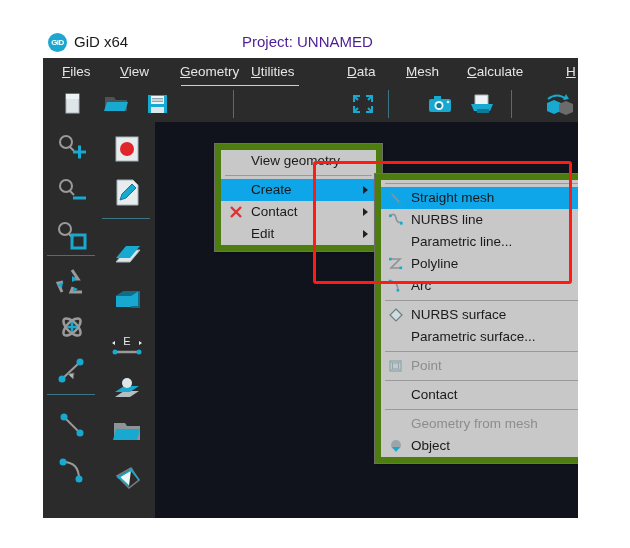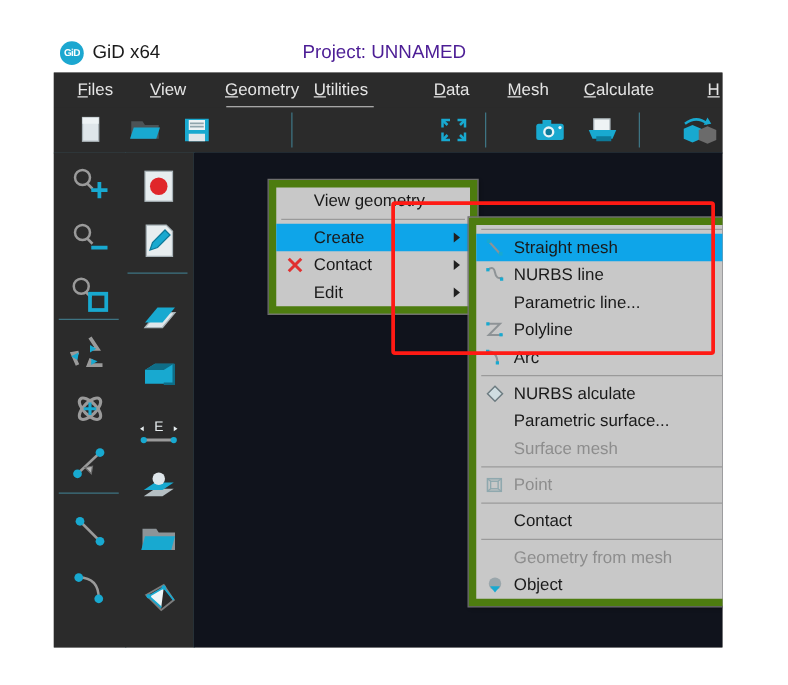--- a/index.html
+++ b/index.html
@@ -359,31 +359,28 @@
     </div>
 
     <div class="msep"></div>
 
     <div class="mrow">
       <span class="micon">
         <svg width="18" height="16" viewBox="0 0 18 16">
             <path d="M9 2l6 6-6 6-6-6z" fill="#cfdde1" stroke="#6e7d82" stroke-width="1.2"></path>
           </svg>
       </span>
-      <span>NURBS alculate</span>
+      <span>NURBS surface</span>
       <span class="arrow"></span>
     </div>
 
     <div class="mrow">
       <span>Parametric surface...</span>
     </div>
 
-    <div class="mrow dis">
-      <span>Surface mesh</span>
-    </div>
 
     <div class="msep"></div>
 
     <div class="mrow dis">
       <span class="micon">
         <svg width="18" height="16" viewBox="0 0 18 16">
             <rect x="3" y="3" width="11" height="10" fill="none" stroke="#8fa8ae" stroke-width="1.3"></rect>
             <rect x="5.5" y="5" width="6" height="6" fill="none" stroke="#8fa8ae" stroke-width="1.1"></rect>
             <path d="M3 3l2.5 2M14 3l-2.5 2M3 13l2.5-2M14 13l-2.5-2" stroke="#8fa8ae" stroke-width="1"></path>
           </svg>

